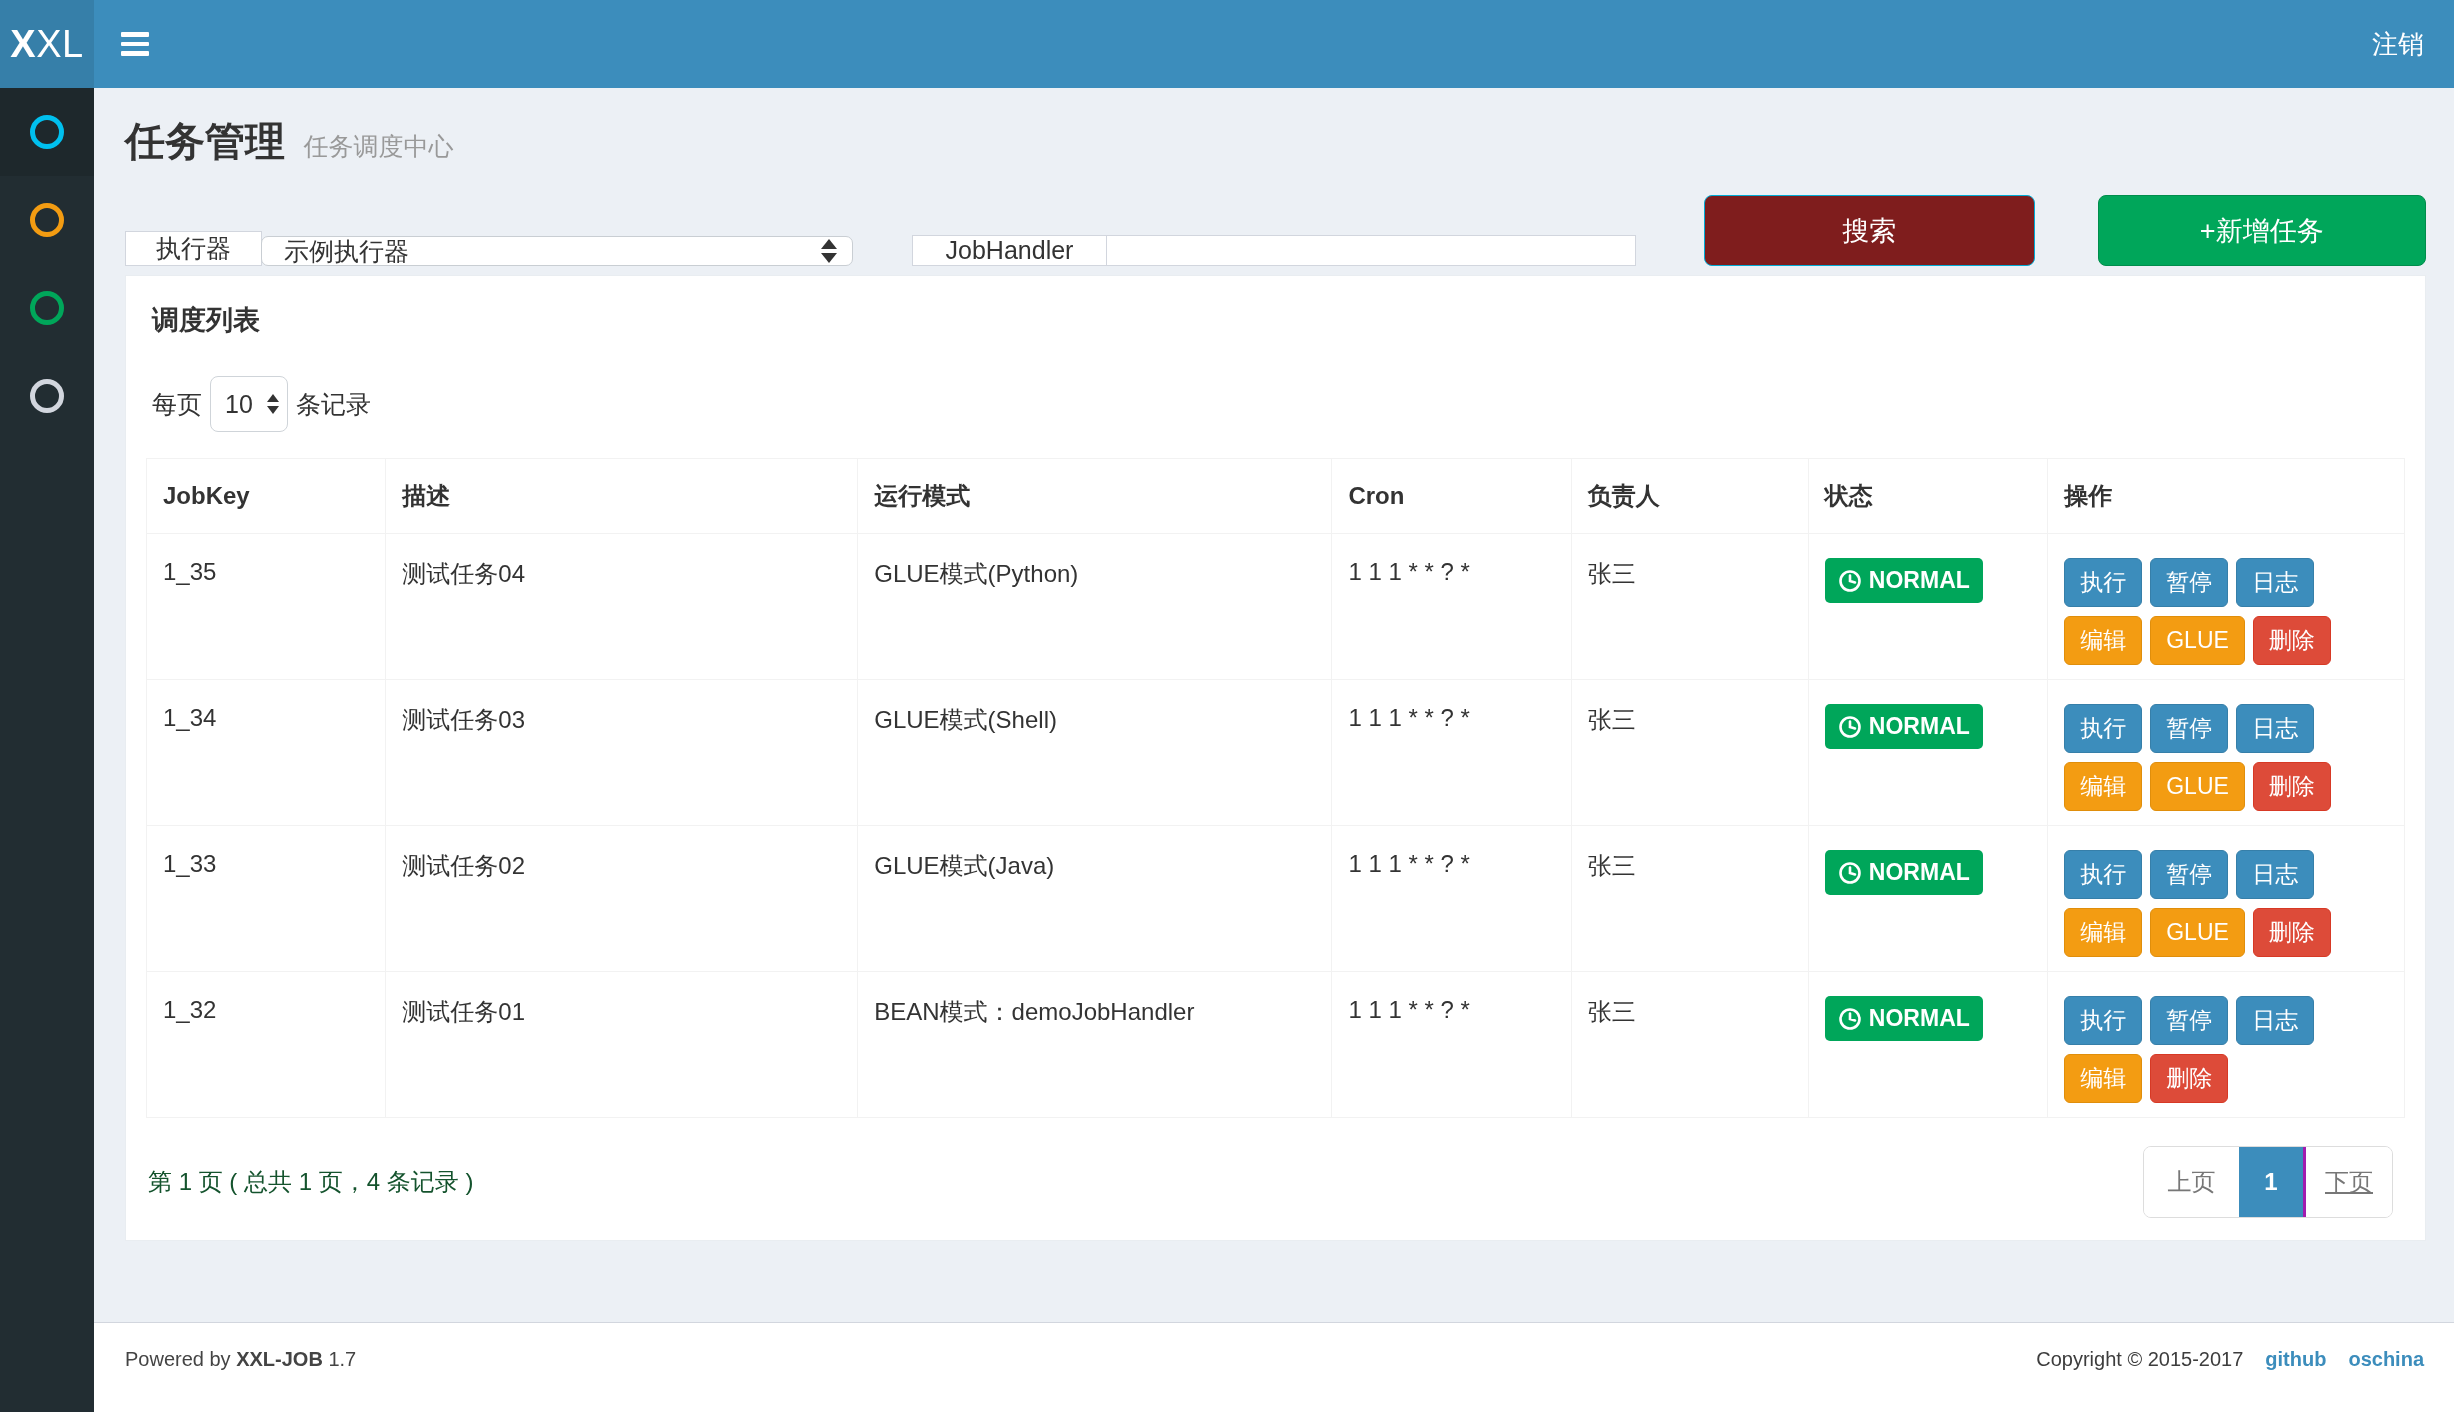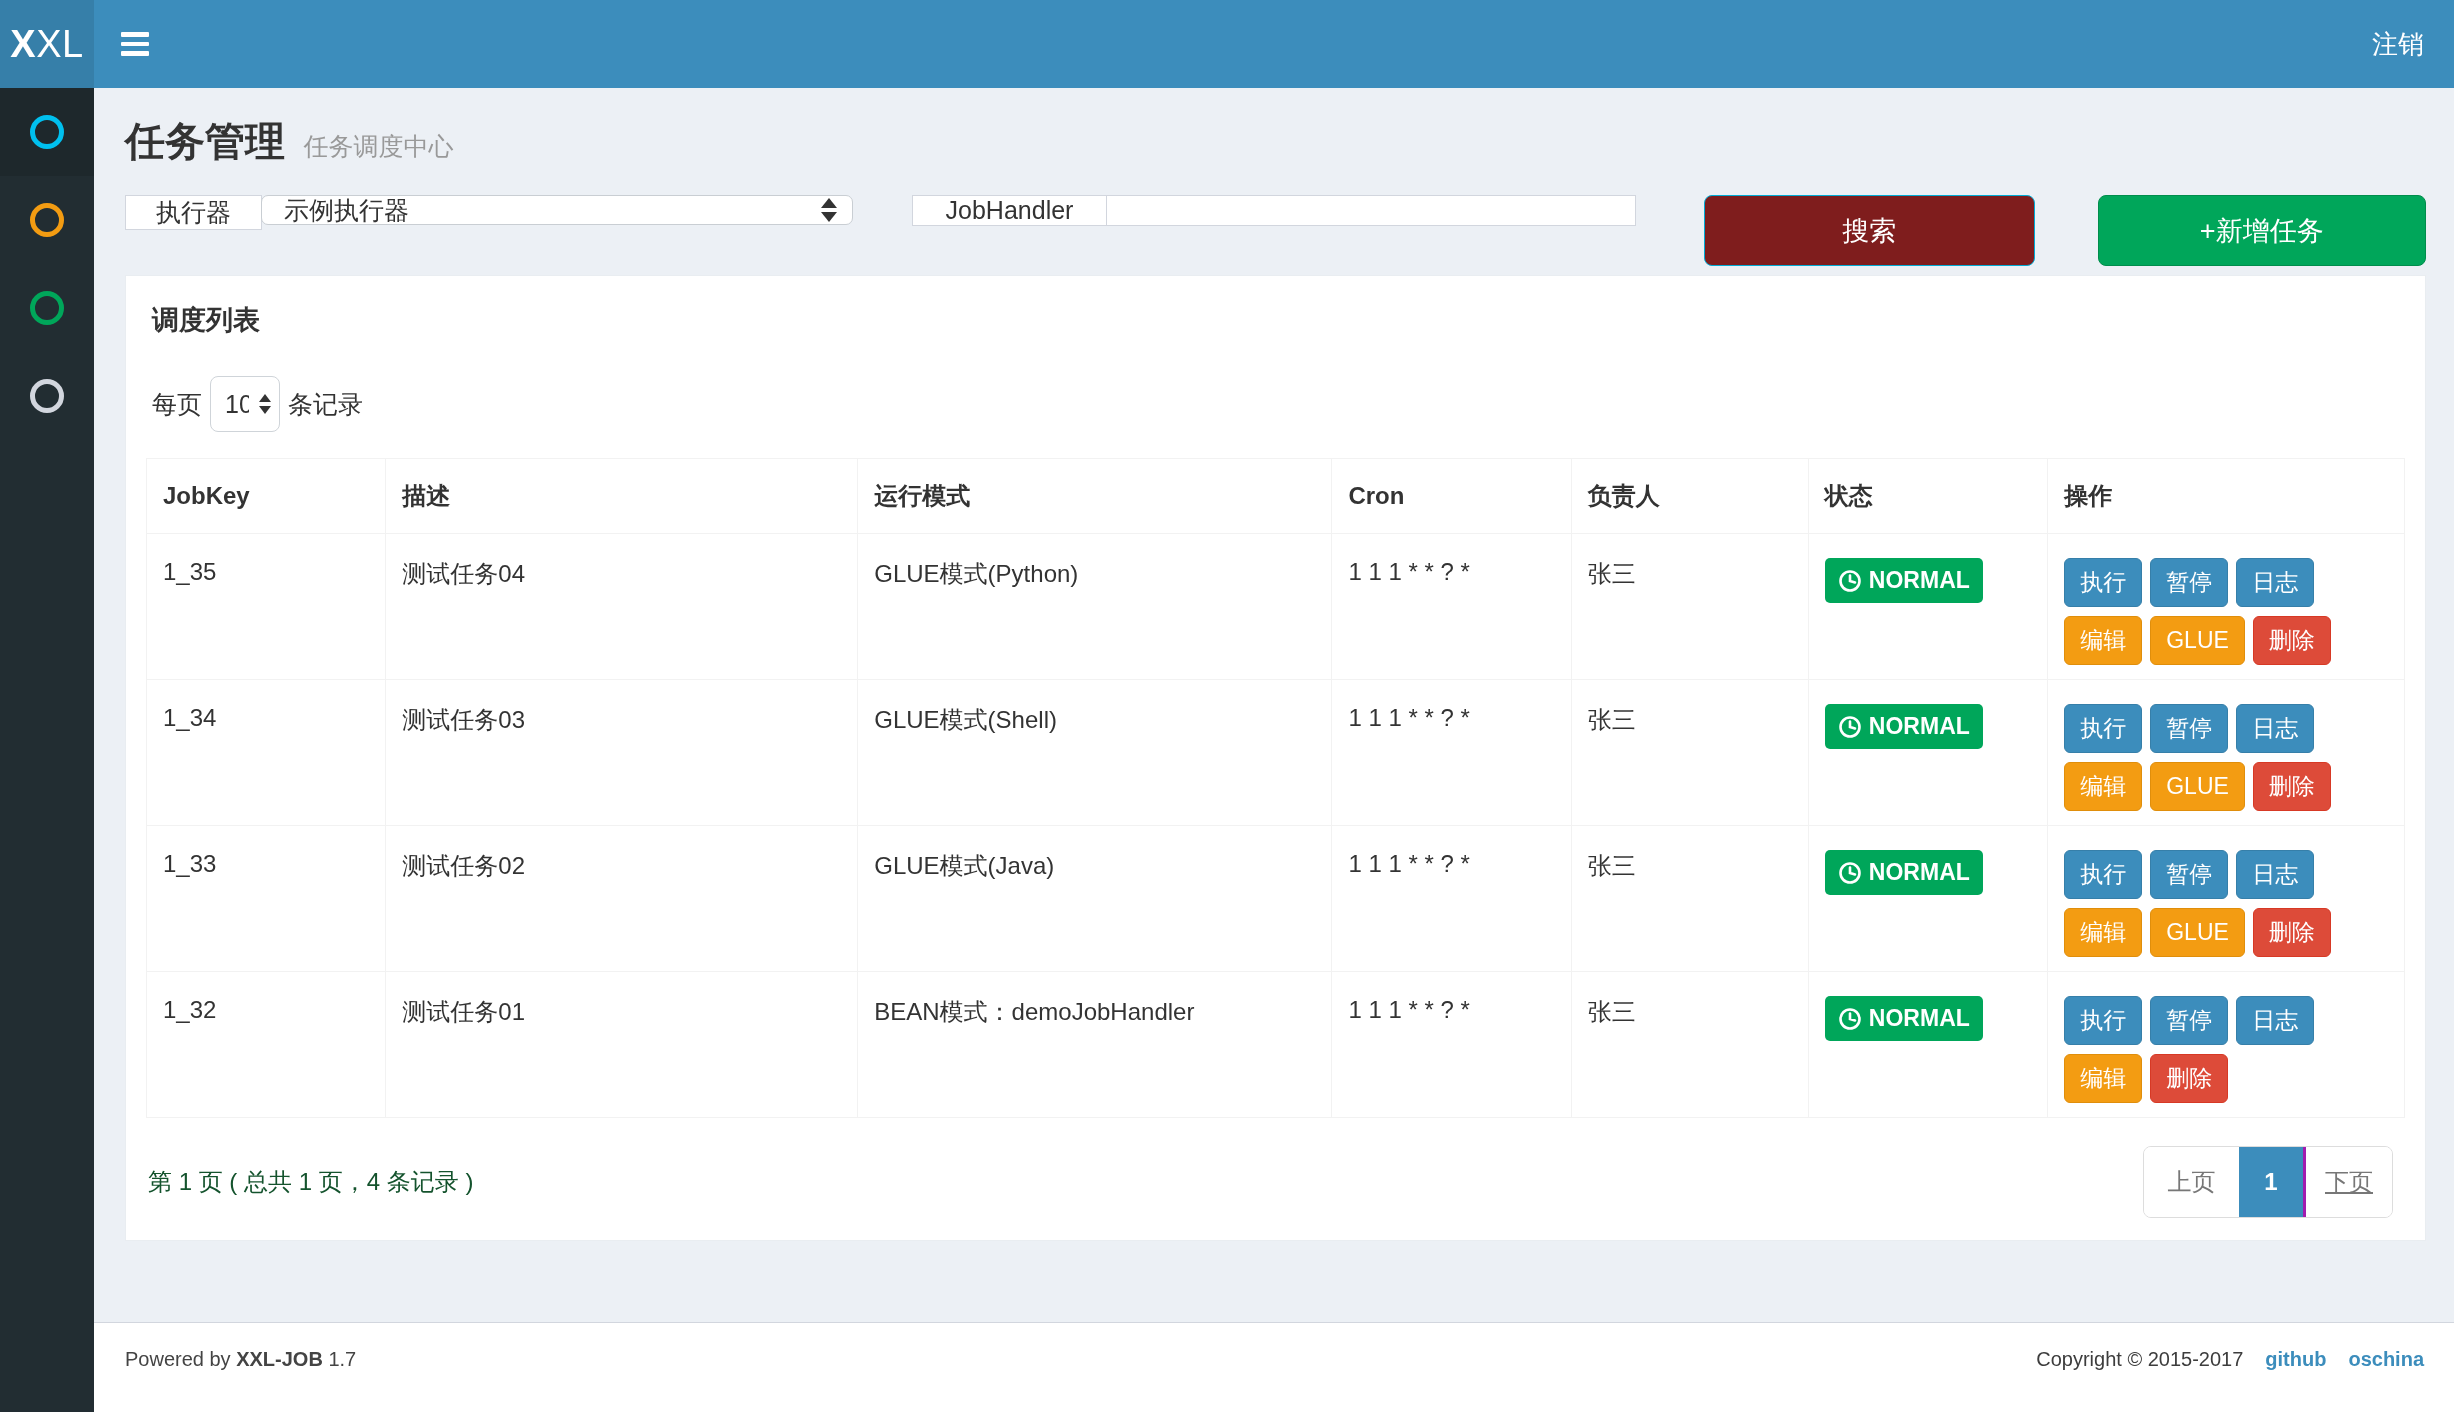--- a/index.html
+++ b/index.html
@@ -27,21 +27,21 @@
 
   
   .content-wrapper { position:absolute; top:88px; left:94px; right:0; height:1234px;
     background:#ecf0f5; }
   .content-header { padding:26px 28px 16px 31px; }
   .content-header h1 { display:inline; font-size:40px; font-weight:600; color:#333; }
   .content-header .subtitle { font-size:25px; color:#999; margin-left:14px; }
 
   
   .filter-row { display:flex; align-items:stretch; height:71px; margin:10px 28px 9px 31px; }
-  .input-group { display:flex; align-items:flex-start; }
+  .input-group { display:flex; align-items:flex-end; }
   .addon { display:flex; align-items:center; justify-content:center; background:#fff;
     border:1px solid #d2d6de; font-size:25px; color:#333; }
   .addon.executor { width:137px; }
   .addon.handler { width:195px; }
   select.form-select { appearance:none; -webkit-appearance:none; background:#fff;
     border:1px solid #c9ced3; border-radius:7px; font-size:25px; color:#333;
     padding:0 54px 0 22px; outline:none;
     font-family:"Liberation Sans","DejaVu Sans",sans-serif; }
   .executor-select-wrap { position:relative; width:592px; margin-left:-1px; }
   .executor-select-wrap select { width:100%; height:100%; }
@@ -56,21 +56,21 @@
   .btn { border:1px solid transparent; border-radius:8px; color:#fff; font-size:27px;
     cursor:pointer; font-family:"Liberation Sans","DejaVu Sans",sans-serif; }
   .btn-search { width:331px; margin-left:68px; background:#7f1d1d; border-color:#00acd6; }
   .btn-add { width:329px; margin-left:63px; background:#00a65a; border-color:#008d4c; }
 
   
   .panel { margin:0 28px 0 31px; background:#fff; padding:24px 20px 22px;
     border:1px solid #e9edf1; }
   .panel-title { font-size:27px; font-weight:700; color:#333; margin:2px 0 0 6px; }
   .perpage { display:flex; align-items:center; gap:8px; margin:38px 0 26px 6px; font-size:25px; }
-  .perpage-select { position:relative; width:70px; height:56px;border-radius:19px; }
+  .perpage-select { position:relative; width:78px; height:56px;border-radius:19px; }
   .perpage-select select { width:100%; height:100%; padding:0 30px 0 14px; border-radius:8px;
     border:1px solid #cfd4d9; }
   .perpage-select .sel-arrows { right:9px; }
   .perpage-select .sel-arrows .up { border-left-width:6px; border-right-width:6px; border-bottom-width:8px; }
   .perpage-select .sel-arrows .dn { border-left-width:6px; border-right-width:6px; border-top-width:8px; }
 
   
   table.jobs { width:100%; border-collapse:collapse; border:1px solid #f0f0f0; }
   table.jobs th { text-align:left; font-size:24px; font-weight:700; color:#333;
     height:75px; padding:0 16px; border:1px solid #f2f2f2; background:#fff; }

